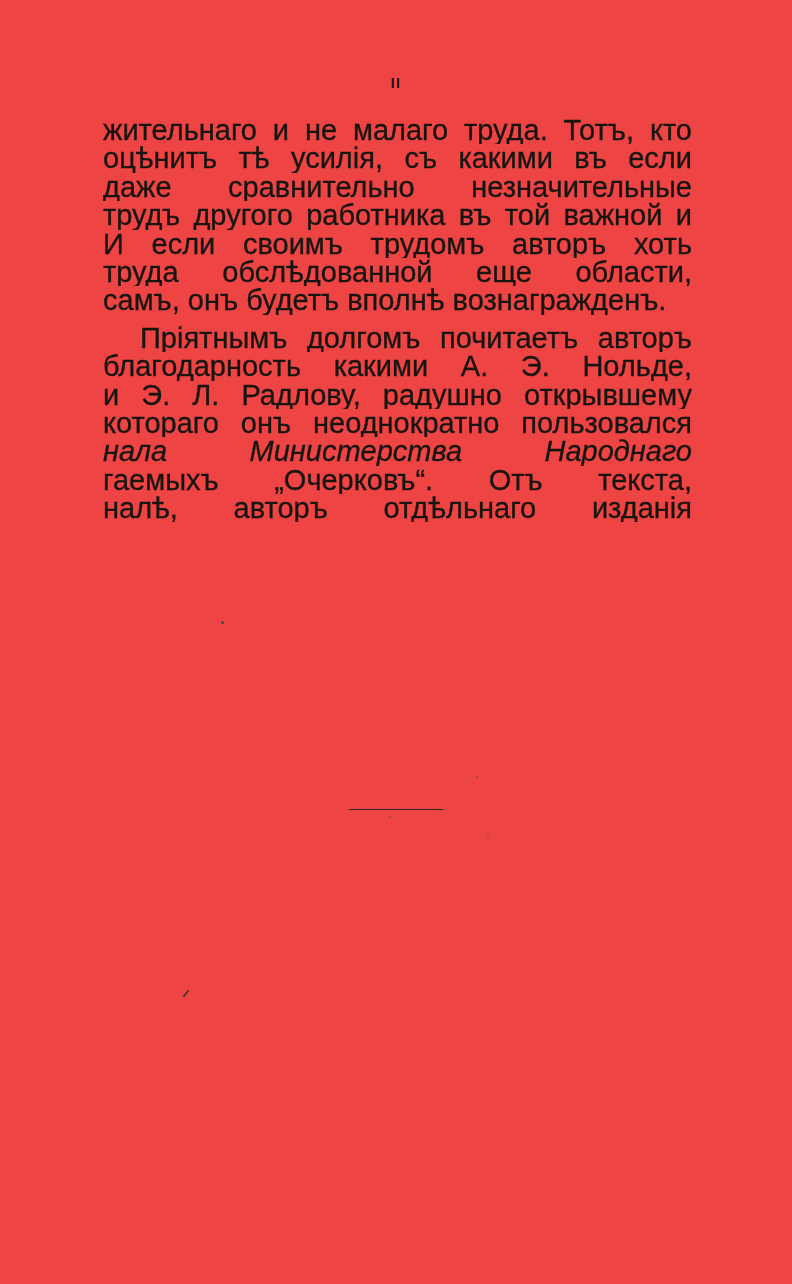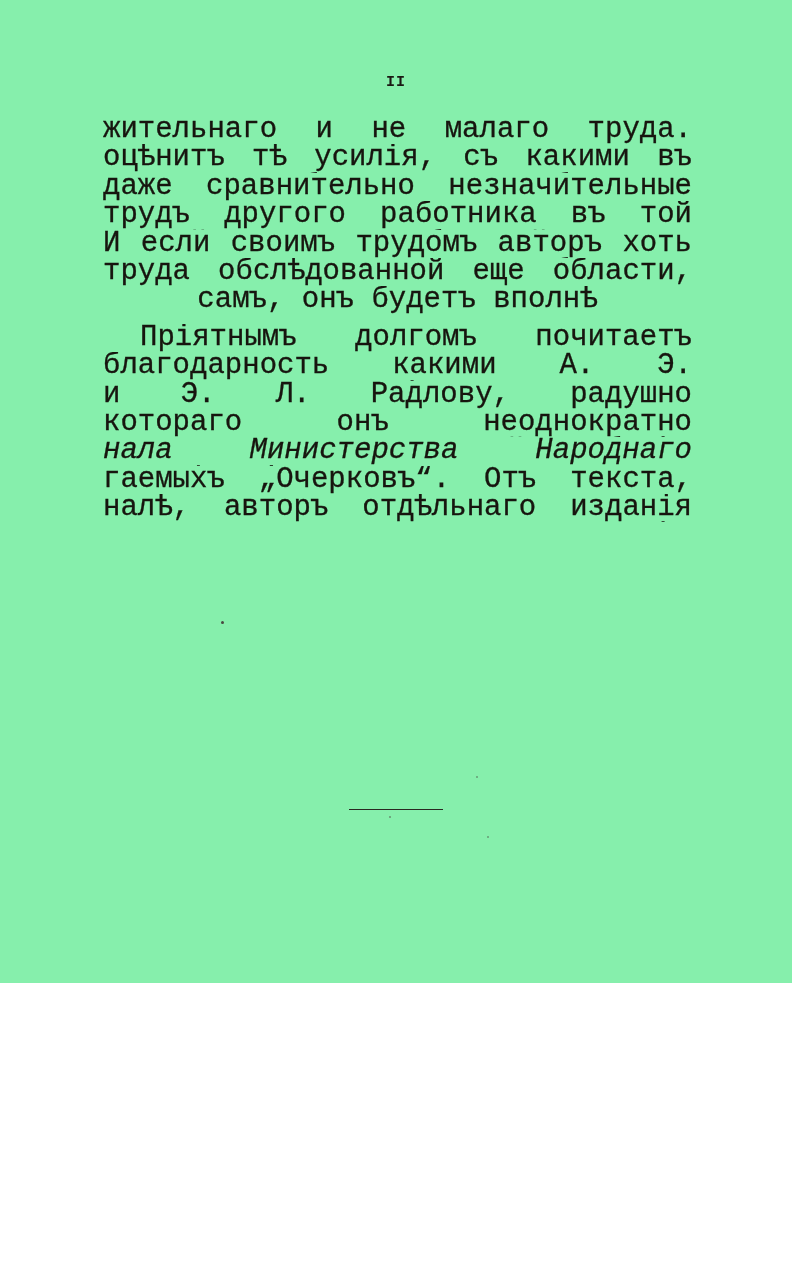--- a/index.html
+++ b/index.html
@@ -1,22 +1,22 @@
 <!DOCTYPE html>
 <html><head>
 <meta charset="utf-8">
 <style>
   html, body { margin: 0; padding: 0; background: #ffffff; }
   .page {
     position: relative;
     width: 792px;
-    height: 983px;
-    background: #86efac;
+    height: 1284px;
+    background: #ef4444;
     overflow: hidden;
-    font-family: Liberation Mono, monospace;
+    font-family: Liberation Sans, sans-serif;
     color: #17150f;
   }
   .page-number {
     position: absolute;
     top: 74px;
     left: 0;
     width: 792px;
     text-align: center;
     font-size: 15px;
     font-weight: bold;

